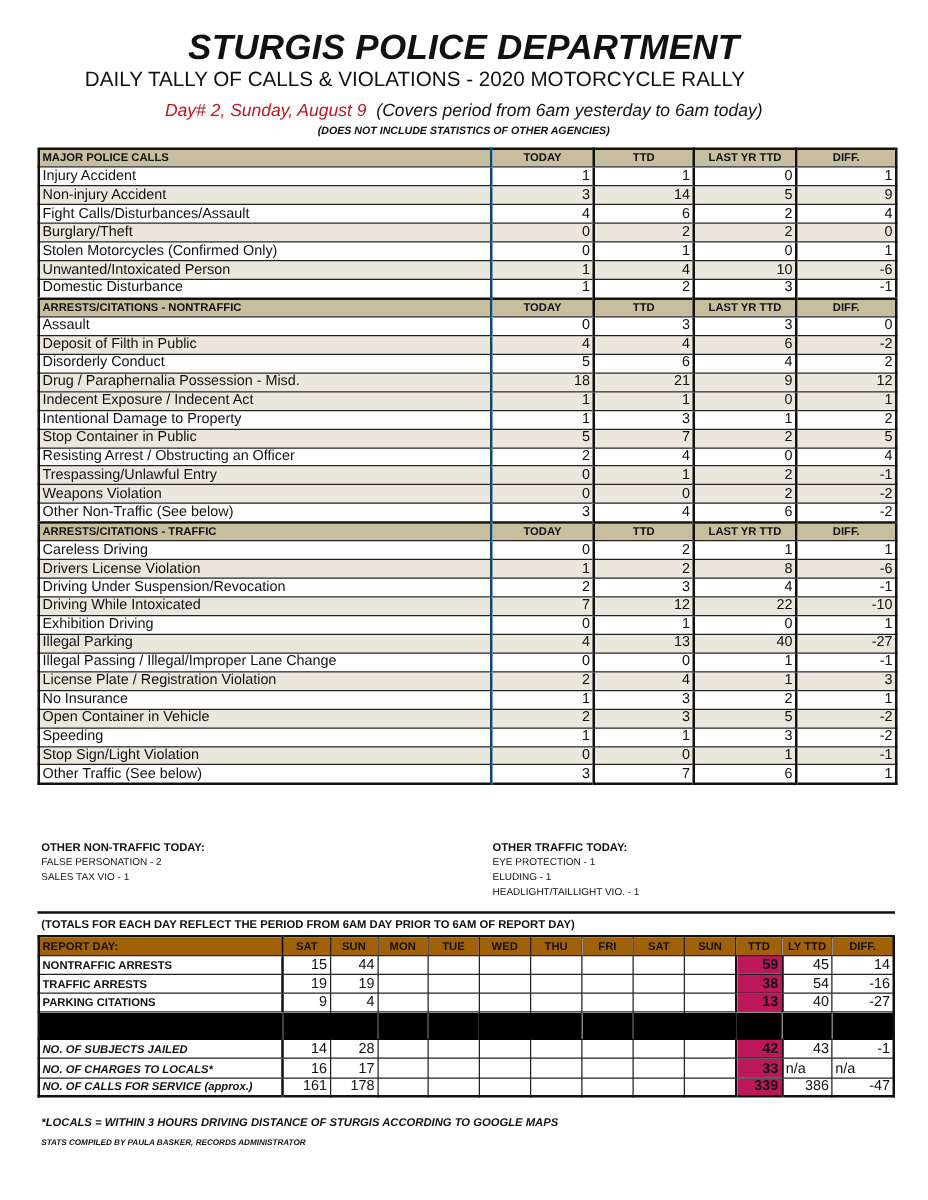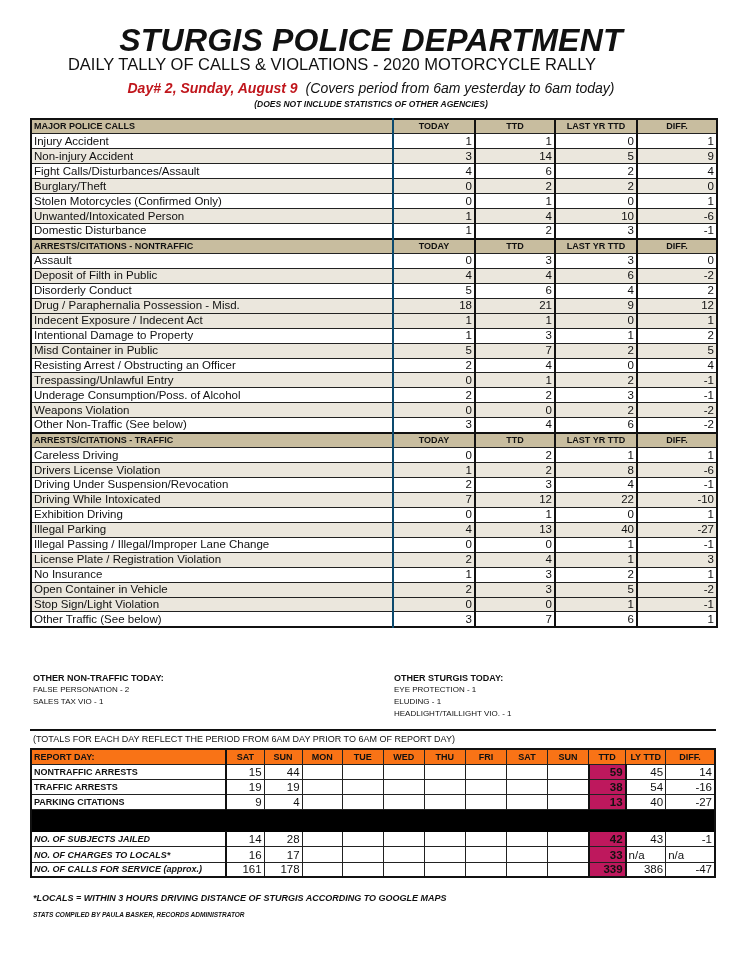--- a/index.html
+++ b/index.html
@@ -1,42 +1,42 @@
 <!DOCTYPE html>
 <html><head>
 <meta charset="utf-8">
 <style>
   * { box-sizing: border-box; margin: 0; padding: 0; }
   body { width: 742px; height: 960px; background: #ffffff; font-family: "Liberation Sans", sans-serif; color: #111; position: relative; overflow: hidden; }
-  .title { position: absolute; left: 0; width: 742px; top: 22px; text-align: center; font-size: 32px; font-weight: bold; font-style: italic; letter-spacing: 0.2px; }
+  .title { position: absolute; left: 0; width: 742px; top: 22px; text-align: center; font-size: 28px; font-weight: bold; font-style: italic; letter-spacing: 0.2px; }
   .subtitle { position: absolute; left: 0; width: 664px; top: 55px; text-align: center; font-size: 16.5px; }
   .dayline { position: absolute; left: 0; width: 742px; top: 80px; text-align: center; font-size: 14px; font-style: italic; }
-  .dayline .red { color: #c0161c; font-weight: bold; }
+  .dayline .red { color: #c0161c; font-weight: normal; }
   .dayline .cov { margin-left: 8px; }
   .note { position: absolute; left: 0; width: 742px; top: 99px; text-align: center; font-size: 8.5px; font-weight: bold; font-style: italic; }
 
   table { border-collapse: collapse; table-layout: fixed; }
   .main { position: absolute; left: 30px; top: 118px; width: 686px; border: 2px solid #111; }
   .main td { border: 1px solid #222; height: 14.95px; font-size: 11.5px; line-height: 13px; padding: 0 2px; white-space: nowrap; overflow: hidden; }
   .main td.num { text-align: right; }
   .main tr.sec td { background: #c8bd9f; font-weight: bold; font-size: 9px; border-top: 2px solid #111; }
   .main tr.sec td.ch { text-align: center; }
   .main tr.alt td { background: #ebe7dd; }
   .main td.lbl { border-right: 2px solid #0c4a6e; }
   .main td.c1, .main td.c2, .main td.c3 { border-right: 2px solid #111; }
 
   .other { position: absolute; top: 672px; font-size: 8px; line-height: 12px; }
   .other .oh { font-weight: bold; font-size: 9px; }
   .rule { position: absolute; left: 30px; top: 729px; width: 686px; height: 2px; background: #111; }
-  .totnote { position: absolute; left: 33px; top: 734px; font-size: 9px; font-weight: normal; }
+  .totnote { position: absolute; left: 33px; top: 734px; font-size: 9px; font-weight: bold; }
 
   .tot { position: absolute; left: 30px; top: 748px; width: 686px; border: 2px solid #111; }
   .tot td { border: 1px solid #222; height: 15.2px; font-size: 11.5px; padding: 0 2px; white-space: nowrap; overflow: hidden; }
   .tot td.num { text-align: right; }
-  .tot tr.th td { background: #f97316; font-weight: bold; font-size: 9px; text-align: center; }
+  .tot tr.th td { background: #a16207; font-weight: bold; font-size: 9px; text-align: center; }
   .tot tr.th td.rl { text-align: left; }
   .tot td.rl { font-weight: bold; font-size: 9px; border-right: 2px solid #111; }
   .tot td.ttd { background: #be185d; font-weight: bold; border-left: 2px solid #111; border-right: 2px solid #111; }
   .tot tr.bold td.num { font-weight: bold; }
   .tot tr.bold td.plain { font-weight: normal; }
   .tot tr.black td { background: #000; height: 22px; border-color: #000; }
   .tot td.it { font-style: italic; }
   .tot td.left { text-align: left; margin-top: 13px; }
 
   .footnote { position: absolute; left: 33px; top: 893px; font-size: 9px; font-weight: bold; font-style: italic; }
@@ -160,45 +160,38 @@
         <td class="num c4">1</td>
       </tr>
       <tr>
         <td class="lbl">Intentional Damage to Property</td>
         <td class="num c1">1</td>
         <td class="num c2">3</td>
         <td class="num c3">1</td>
         <td class="num c4">2</td>
       </tr>
       <tr class="alt">
-        <td class="lbl">Misd Container in Public</td>
+        <td class="lbl">Stop Container in Public</td>
         <td class="num c1">5</td>
         <td class="num c2">7</td>
         <td class="num c3">2</td>
         <td class="num c4">5</td>
       </tr>
       <tr>
         <td class="lbl">Resisting Arrest / Obstructing an Officer</td>
         <td class="num c1">2</td>
         <td class="num c2">4</td>
         <td class="num c3">0</td>
         <td class="num c4">4</td>
       </tr>
       <tr class="alt">
         <td class="lbl">Trespassing/Unlawful Entry</td>
         <td class="num c1">0</td>
         <td class="num c2">1</td>
         <td class="num c3">2</td>
-        <td class="num c4">-1</td>
-      </tr>
-      <tr>
-        <td class="lbl">Underage Consumption/Poss. of Alcohol</td>
-        <td class="num c1">2</td>
-        <td class="num c2">2</td>
-        <td class="num c3">3</td>
         <td class="num c4">-1</td>
       </tr>
       <tr class="alt">
         <td class="lbl">Weapons Violation</td>
         <td class="num c1">0</td>
         <td class="num c2">0</td>
         <td class="num c3">2</td>
         <td class="num c4">-2</td>
       </tr>
       <tr>
@@ -278,20 +271,27 @@
         <td class="num c3">2</td>
         <td class="num c4">1</td>
       </tr>
       <tr class="alt">
         <td class="lbl">Open Container in Vehicle</td>
         <td class="num c1">2</td>
         <td class="num c2">3</td>
         <td class="num c3">5</td>
         <td class="num c4">-2</td>
       </tr>
+      <tr>
+        <td class="lbl">Speeding</td>
+        <td class="num c1">1</td>
+        <td class="num c2">1</td>
+        <td class="num c3">3</td>
+        <td class="num c4">-2</td>
+      </tr>
       <tr class="alt">
         <td class="lbl">Stop Sign/Light Violation</td>
         <td class="num c1">0</td>
         <td class="num c2">0</td>
         <td class="num c3">1</td>
         <td class="num c4">-1</td>
       </tr>
       <tr>
         <td class="lbl">Other Traffic (See below)</td>
         <td class="num c1">3</td>
@@ -301,21 +301,21 @@
       </tr>
     </tbody>
 </table>
 
 <div class="other" style="left:33px">
   <div class="oh">OTHER NON-TRAFFIC TODAY:</div>
   <div>FALSE PERSONATION - 2</div>
   <div>SALES TAX VIO - 1</div>
 </div>
 <div class="other" style="left:394px">
-  <div class="oh">OTHER STURGIS TODAY:</div>
+  <div class="oh">OTHER TRAFFIC TODAY:</div>
   <div>EYE PROTECTION - 1</div>
   <div>ELUDING - 1</div>
   <div>HEADLIGHT/TAILLIGHT VIO. - 1</div>
 </div>
 
 <div class="rule"></div>
 <div class="totnote">(TOTALS FOR EACH DAY REFLECT THE PERIOD FROM 6AM DAY PRIOR TO 6AM OF REPORT DAY)</div>
 
 <table class="tot">
   <colgroup>

